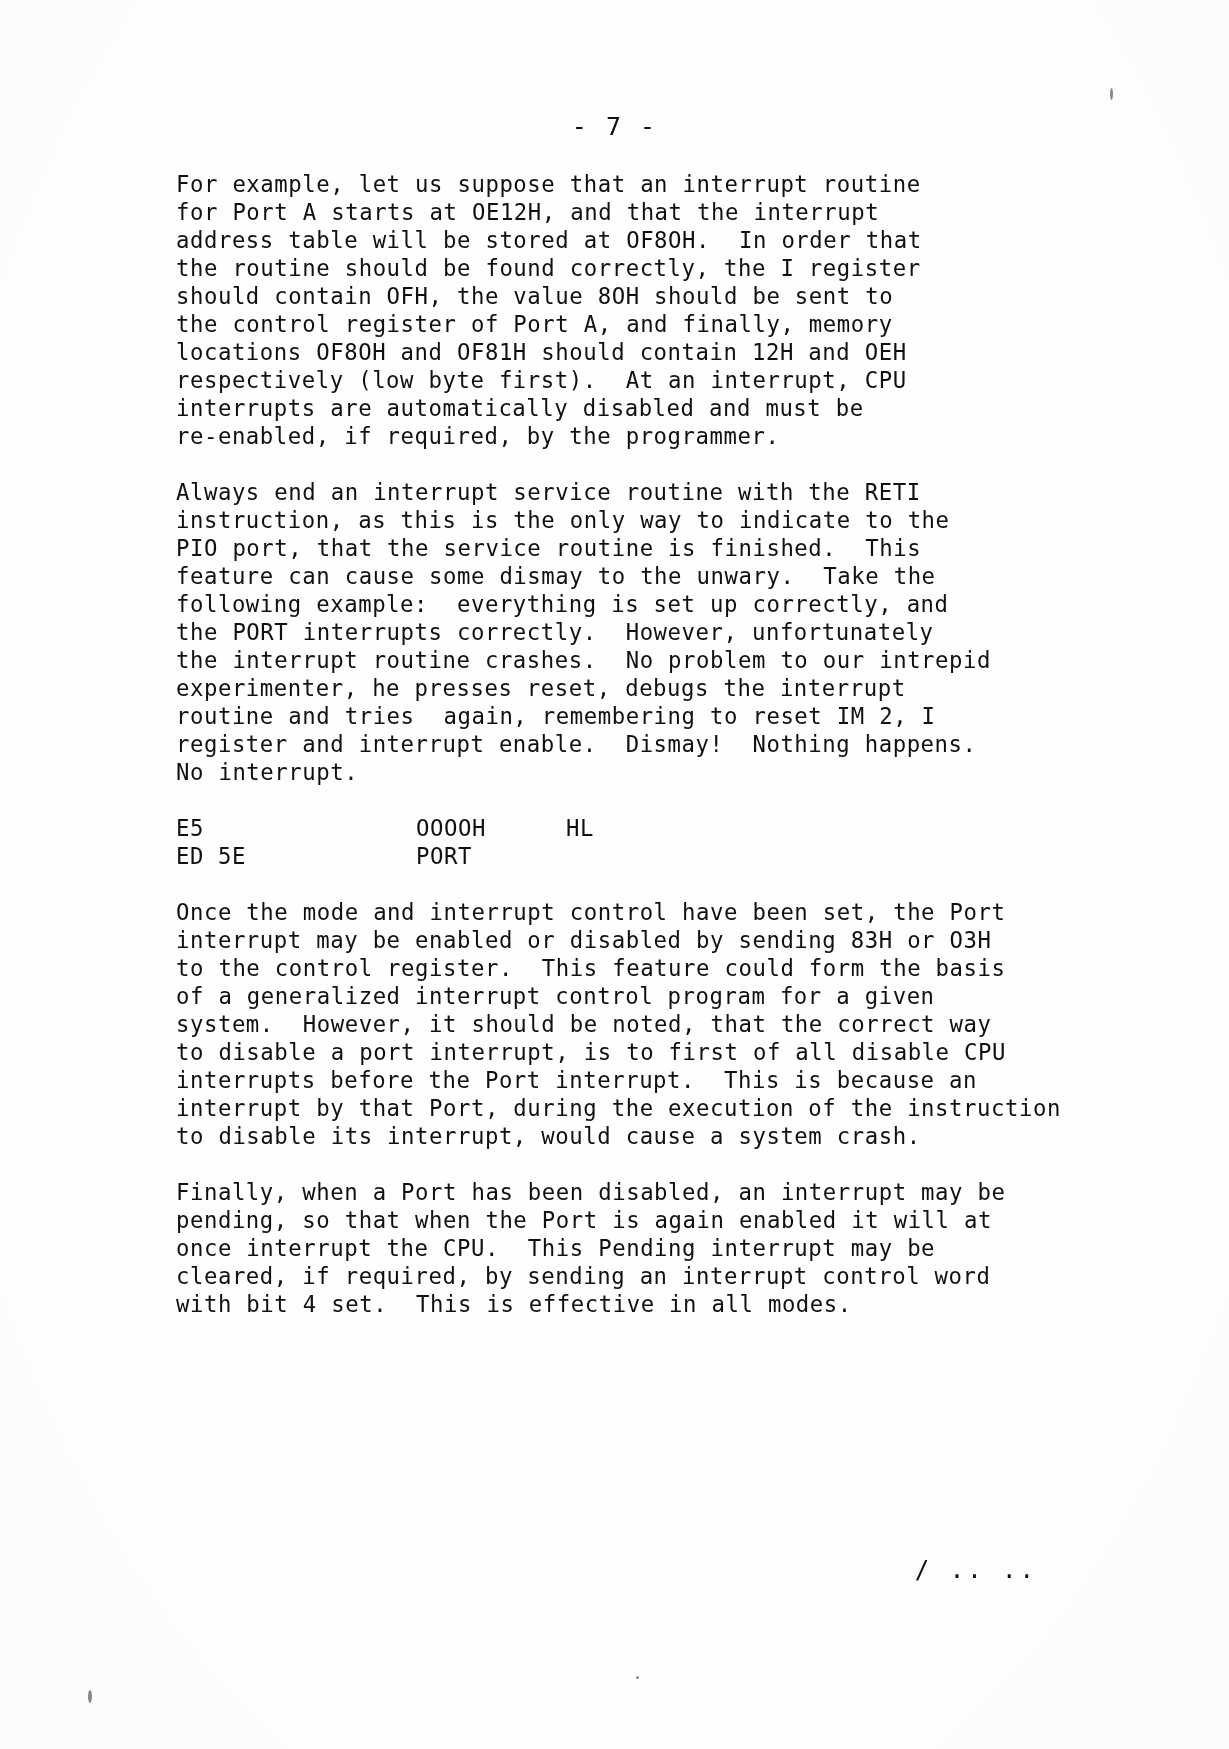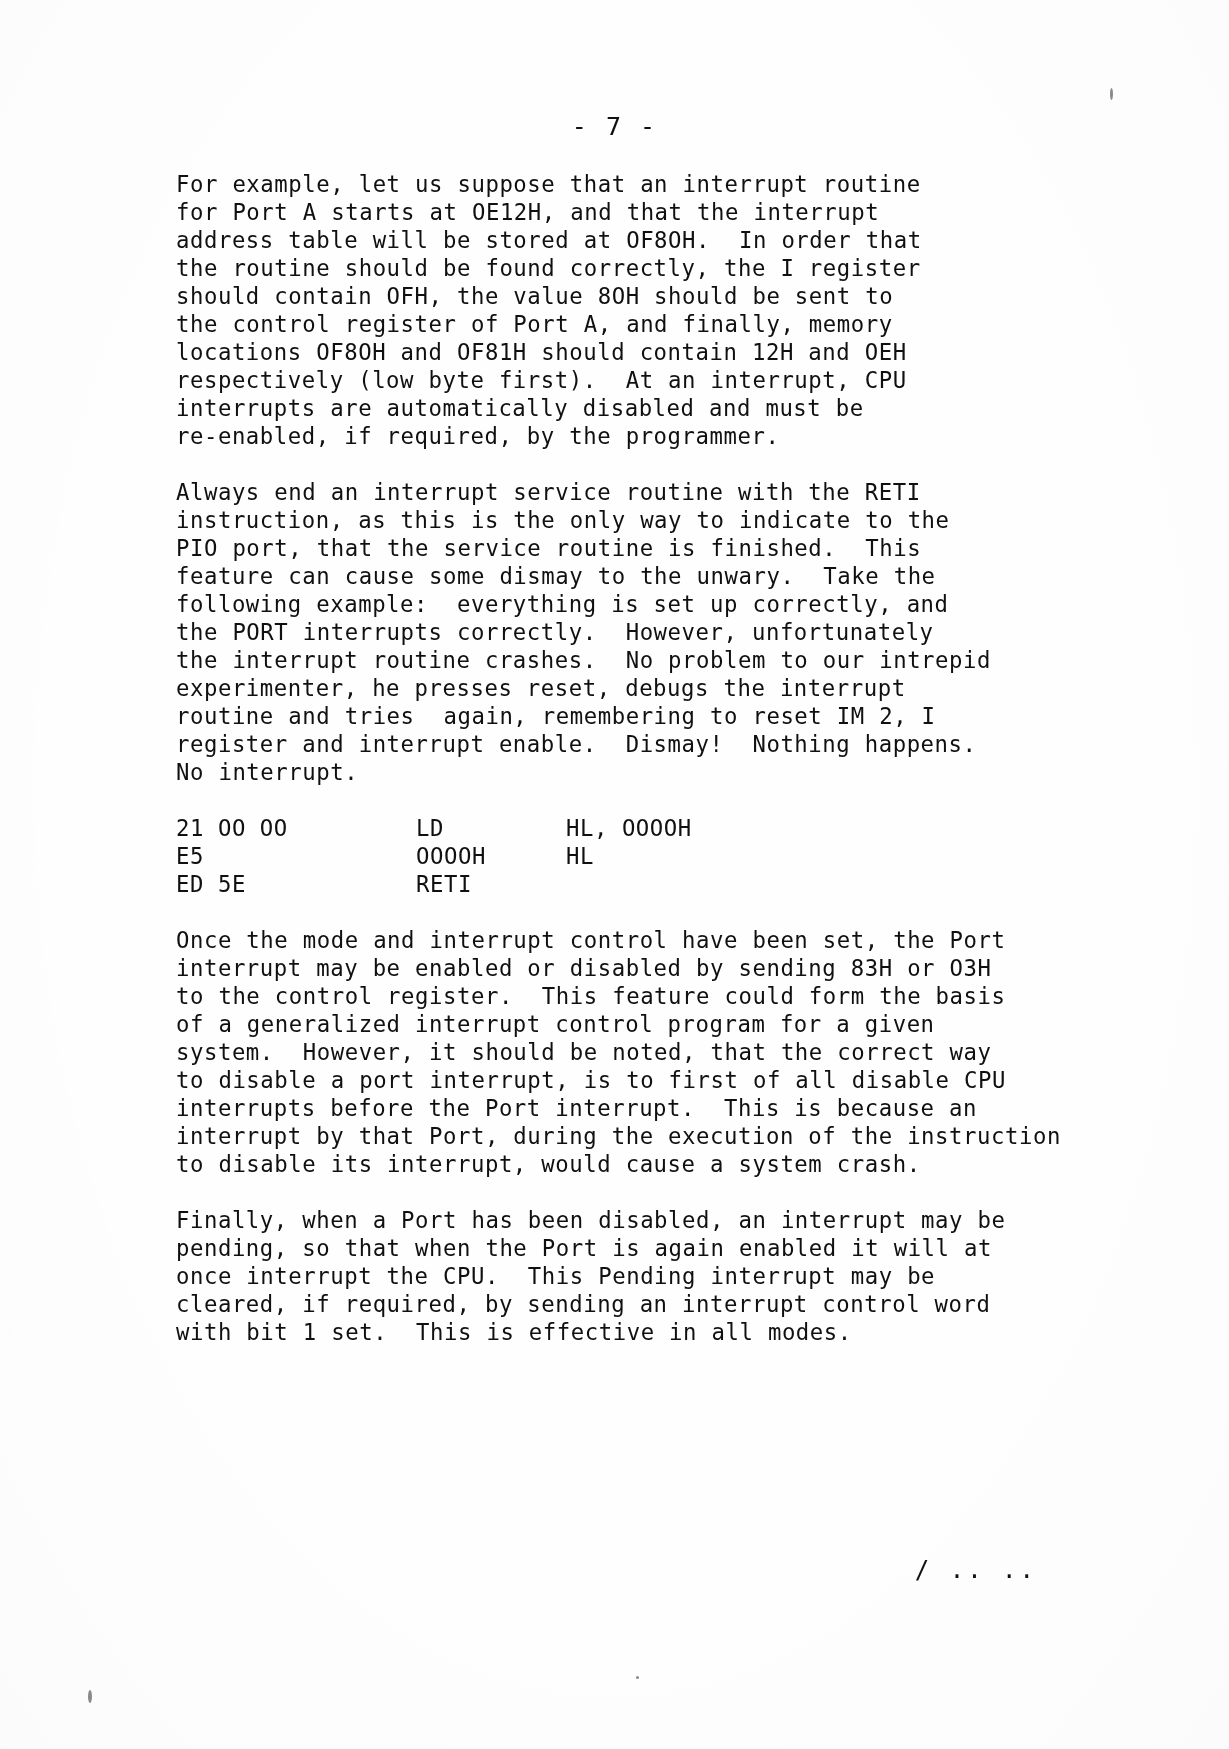--- a/index.html
+++ b/index.html
@@ -123,50 +123,45 @@
 the PORT interrupts correctly.  However, unfortunately
 the interrupt routine crashes.  No problem to our intrepid
 experimenter, he presses reset, debugs the interrupt
 routine and tries  again, remembering to reset IM 2, I
 register and interrupt enable.  Dismay!  Nothing happens.
 No interrupt.</p>
 
 
     <div class="code-block">
       <div class="code-row">
-        <span class="code-bytes">21 OO OO</span>
-        <span class="code-mnem">LD</span>
-        <span class="code-oper">HL,  OOOOH</span>
-      </div>
-      <div class="code-row">
         <span class="code-bytes">E5</span>
         <span class="code-mnem">OOOOH</span>
         <span class="code-oper">HL</span>
       </div>
       <div class="code-row">
         <span class="code-bytes">ED 5E</span>
-        <span class="code-mnem">RETI</span>
+        <span class="code-mnem">PORT</span>
         <span class="code-oper"></span>
       </div>
     </div>
 
 
     <p class="para">Once the mode and interrupt control have been set, the Port
 interrupt may be enabled or disabled by sending 83H or O3H
 to the control register.  This feature could form the basis
 of a generalized interrupt control program for a given
 system.  However, it should be noted, that the correct way
 to disable a port interrupt, is to first of all disable CPU
 interrupts before the Port interrupt.  This is because an
 interrupt by that Port, during the execution of the instruction
 to disable its interrupt, would cause a system crash.</p>
 
     <p class="para">Finally, when a Port has been disabled, an interrupt may be
 pending, so that when the Port is again enabled it will at
 once interrupt the CPU.  This Pending interrupt may be
 cleared, if required, by sending an interrupt control word
-with bit 1 set.  This is effective in all modes.</p>
+with bit 4 set.  This is effective in all modes.</p>
 
   </div>
 
   <div class="footer-mark">/ .. ..</div>
 
 </div>
 
 </body></html>

